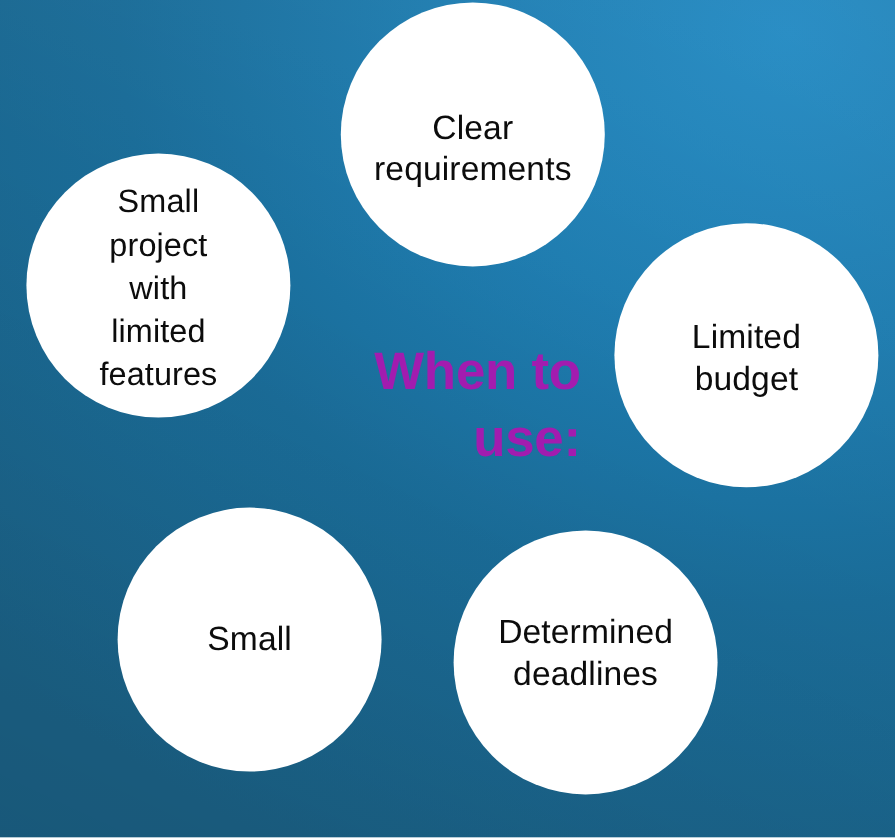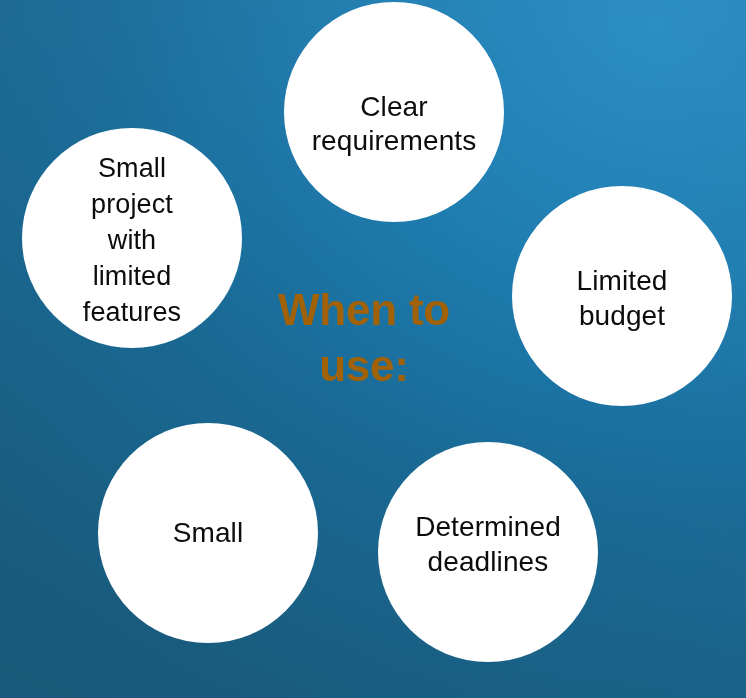--- a/index.html
+++ b/index.html
@@ -64,22 +64,22 @@
 
   #bubble-determined-deadlines { left: 378px; top: 442px; width: 220px; height: 220px; }
   #bubble-determined-deadlines .bubble-label { font-size: 28px; line-height: 1.25; transform: translateY(-8px); }
 
   
   #center-heading {
     position: absolute;
     left: 244px;
     top: 282px;
     width: 240px;
-    text-align: center;
-    color: #a16207;
+    text-align: right;
+    color: #a21caf;
     font-family: "Liberation Sans", sans-serif;
     font-weight: bold;
     font-size: 44px;
     line-height: 1.28;
     white-space: pre-line;
     letter-spacing: -0.2px;
   }
 </style>
 </head>
 <body>

